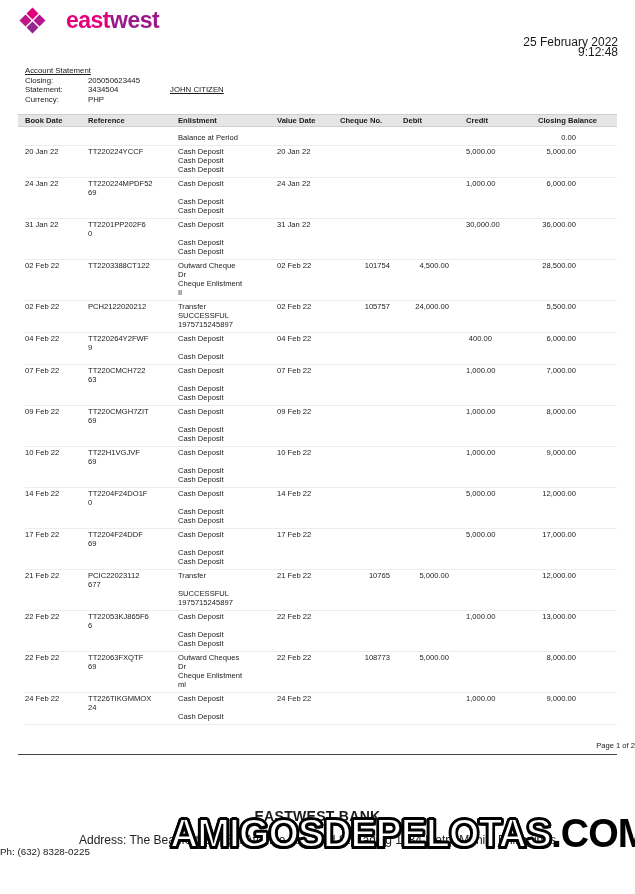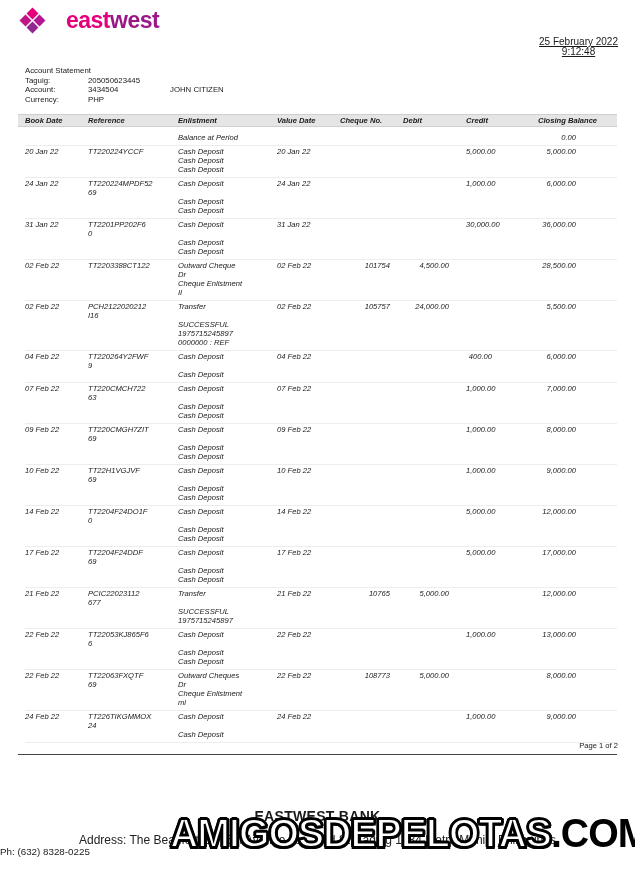--- a/index.html
+++ b/index.html
@@ -7,43 +7,43 @@
   body { font-family:"Liberation Sans", sans-serif; color:#1a1a1a; }
   .page { position:relative; width:635px; height:894px; background:#fff; overflow:hidden; }
 
   
   .logo { position:absolute; left:16px; top:4px; display:flex; align-items:center; gap:17px; }
   .logo svg { width:33px; height:33px; }
   .logo-text { font-size:23px; font-weight:bold; letter-spacing:-0.5px; line-height:33px; }
   .logo-east { color:#e4007c; }
   .logo-west { color:#9b1889; }
 
-  .print-datetime { position:absolute; right:17px; top:37px; text-align:center; font-size:10px; line-height:10px;text-decoration:underline; }
+  .print-datetime { position:absolute; right:17px; top:37px; text-align:right; font-size:12px; line-height:10px; }
 
   
-  .account-info { position:absolute; left:25px; top:66px; font-size:7.8px; line-height:9.6px; }
+  .account-info { position:absolute; left:25px; top:66px; font-size:7.8px; line-height:9.6px;text-decoration:underline; }
   .ai-label { display:inline-block; width:63px; }
   .ai-value { display:inline-block; width:82px; }
 
   
-  .stmt-table { position:absolute; left:18px; top:114px; width:599px; font-size:7.6px;font-style:italic; }
+  .stmt-table { position:absolute; left:18px; top:114px; width:599px; font-size:7.6px; }
   .thead, .line { display:grid; grid-template-columns:63px 90px 99px 63px 63px 63px 72px 79px; }
   .thead { background:#e5e5e5; border-top:1px solid #cfcfcf; border-bottom:1px solid #cfcfcf;
            height:13px; align-items:center; padding-left:7px; font-weight:bold; }
   .tbody { padding-left:7px; padding-top:5px; }
   .txn { border-bottom:1px solid #ededed; padding:1px 0 3px; }
   .line { height:9px; line-height:9px; }
   .cell { white-space:nowrap; overflow:visible; }
   .line .col-cheque  { text-align:right; padding-right:13px; }
   .line .col-debit   { text-align:right; padding-right:17px; }
   .line .col-credit  { text-align:right; padding-right:46px; }
   .line .col-balance { text-align:right; padding-right:41px; }
 
   
-  .page-num { position:absolute; right:17px; top:741px; font-size:7.6px; }
+  .page-num { position:absolute; right:0; top:741px; font-size:7.6px; }
   .footer-rule { position:absolute; left:18px; right:18px; top:754px; border-top:1px solid #444; }
   .bank-name { position:absolute; left:0; right:0; top:808px; text-align:center; font-size:14px; font-weight:bold; letter-spacing:0.3px; }
   .bank-address { position:absolute; left:0; right:0; top:833px; text-align:center; font-size:12px; color:#222; }
   .bank-phone { position:absolute; left:0; right:0; top:846px; font-size:9.8px; color:#222; }
 
   
   .watermark { position:absolute; left:170px; top:811px; font-size:40px; font-weight:bold;
                letter-spacing:-1px; white-space:nowrap; transform:scaleX(0.98); transform-origin:left; }
   .wm-main { color:#fff; -webkit-text-stroke:2px #000;
              text-shadow:2px 0 0 #000,-2px 0 0 #000,0 2px 0 #000,0 -2px 0 #000,
@@ -68,24 +68,24 @@
   </div>
 
   <div class="print-datetime">
     <div>25 February 2022</div>
     <div>9:12:48</div>
   </div>
 
   <div class="account-info">
     <div class="ai-title">Account Statement</div>
     <div class="ai-row">
-      <span class="ai-label">Taguig:</span><span class="ai-value">205050623445</span><span></span>
+      <span class="ai-label">Closing:</span><span class="ai-value">205050623445</span><span></span>
     </div>
     <div class="ai-row">
-      <span class="ai-label">Account:</span><span class="ai-value">3434504</span><span>JOHN CITIZEN</span>
+      <span class="ai-label">Statement:</span><span class="ai-value">3434504</span><span>JOHN CITIZEN</span>
     </div>
     <div class="ai-row">
       <span class="ai-label">Currency:</span><span class="ai-value">PHP</span><span></span>
     </div>
   </div>
 
   <div class="stmt-table">
     <div class="thead">
       <span class="cell">Book Date</span>
       <span class="cell">Reference</span>
@@ -273,52 +273,32 @@
             <span class="cell col-ref">PCH2122020212</span>
             <span class="cell col-desc">Transfer</span>
             <span class="cell col-value">02 Feb 22</span>
             <span class="cell col-cheque">105757</span>
             <span class="cell col-debit">24,000.00</span>
             <span class="cell col-credit"></span>
             <span class="cell col-balance">5,500.00</span>
           </div>
           <div class="line">
             <span class="cell col-book"></span>
-            <span class="cell col-ref">I16</span>
-            <span class="cell col-desc"></span>
-            <span class="cell col-value"></span>
-            <span class="cell col-cheque"></span>
-            <span class="cell col-debit"></span>
-            <span class="cell col-credit"></span>
-            <span class="cell col-balance"></span>
-          </div>
-          <div class="line">
-            <span class="cell col-book"></span>
             <span class="cell col-ref"></span>
             <span class="cell col-desc">SUCCESSFUL</span>
             <span class="cell col-value"></span>
             <span class="cell col-cheque"></span>
             <span class="cell col-debit"></span>
             <span class="cell col-credit"></span>
             <span class="cell col-balance"></span>
           </div>
           <div class="line">
             <span class="cell col-book"></span>
             <span class="cell col-ref"></span>
             <span class="cell col-desc">1975715245897</span>
-            <span class="cell col-value"></span>
-            <span class="cell col-cheque"></span>
-            <span class="cell col-debit"></span>
-            <span class="cell col-credit"></span>
-            <span class="cell col-balance"></span>
-          </div>
-          <div class="line">
-            <span class="cell col-book"></span>
-            <span class="cell col-ref"></span>
-            <span class="cell col-desc">0000000 : REF</span>
             <span class="cell col-value"></span>
             <span class="cell col-cheque"></span>
             <span class="cell col-debit"></span>
             <span class="cell col-credit"></span>
             <span class="cell col-balance"></span>
           </div>
         </div>
         <div class="txn">
           <div class="line">
             <span class="cell col-book">04 Feb 22</span>

